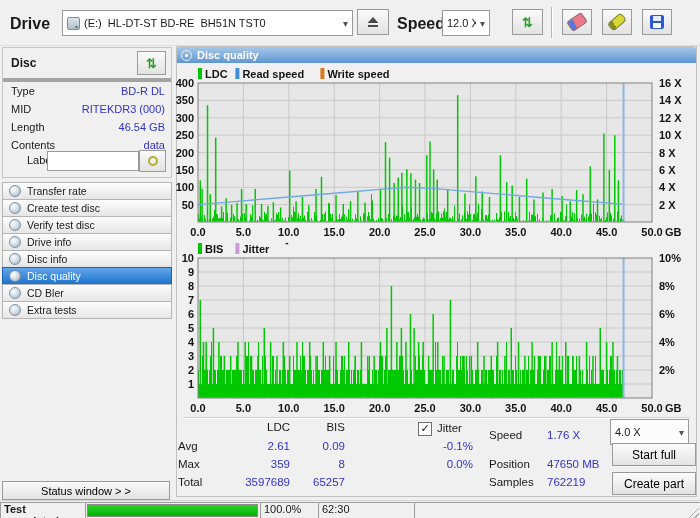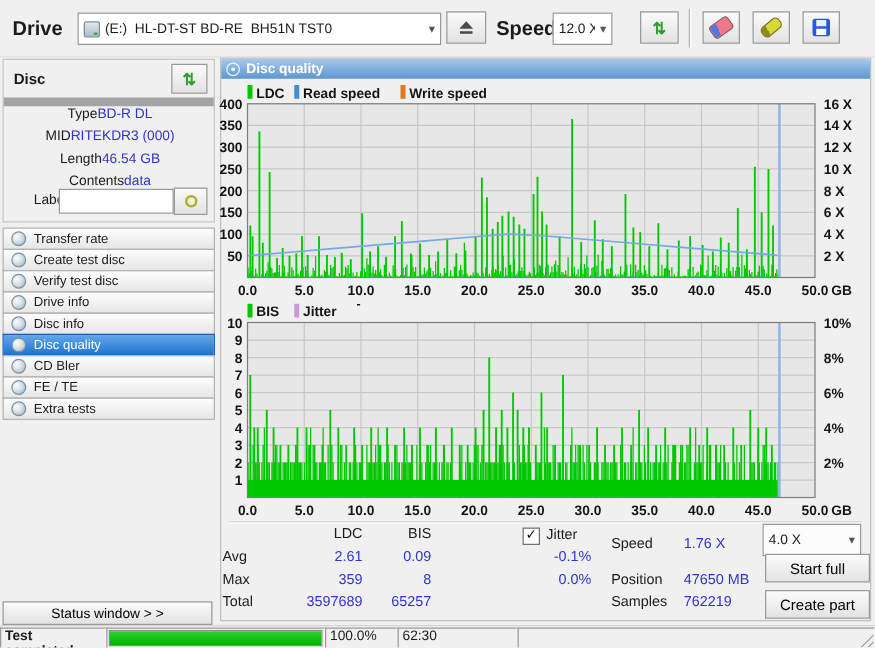--- a/index.html
+++ b/index.html
@@ -21,24 +21,24 @@
   .drive-ico:after{content:"";position:absolute;right:1px;bottom:1px;width:3px;height:2px;background:#52a152}
   .refresh-glyph{color:#2f9e2f;font-weight:700;font-size:13px;line-height:1}
   .eject-glyph{width:14px;height:12px}
   .icon-eraser{width:16px;height:10px;border-radius:3px;background:linear-gradient(100deg,#5577dd 0 35%,#ee7788 35%);transform:rotate(-35deg);border:1px solid #8a5560}
   .icon-screwdriver{width:16px;height:8px;border-radius:4px;background:linear-gradient(100deg,#8a8a20 0 30%,#d8d832 30%);transform:rotate(-40deg);border:1px solid #77771d}
   .icon-floppy{width:14px;height:14px;background:#2a58d8;border-radius:2px;position:relative}
   .icon-floppy:before{content:"";position:absolute;left:3px;top:1px;width:8px;height:5px;background:#e8eefc}
   .icon-floppy:after{content:"";position:absolute;left:3px;bottom:1px;width:8px;height:5px;background:#fff}
   
   .disc-panel{position:absolute;left:2px;top:47px;width:170px;height:131px;border:1px solid #c6c6c6;box-sizing:border-box;background:#f0f0f0}
-  .disc-head{position:absolute;left:0;top:0;right:0;height:30px;border-bottom:7px solid #a3a3a3}
+  .disc-head{position:absolute;left:0;top:0;right:0;height:30px;border-bottom:4px solid #a3a3a3}
   .disc-title{position:absolute;left:8px;top:8px;font-weight:700;font-size:12px}
   .disc-refresh{left:134px;top:3px;width:29px;height:24px}
-  .kv{position:absolute;left:8px;right:6px;display:flex;justify-content:center}
+  .kv{position:absolute;left:8px;right:6px;display:flex;justify-content:space-between}
   .kv .v{color:#3232cc;text-align:right}
   .label-input{position:absolute;left:44px;top:103px;width:84px;height:18px;border:1px solid #9a9a9a;background:#fff;font:11px "Liberation Sans",sans-serif;padding:0 3px;box-sizing:content-box}
   .label-btn{left:136px;top:102px;width:27px;height:22px}
   .disc-ring{width:10px;height:10px;border:2px solid #b0b02c;border-radius:50%;box-sizing:border-box;background:radial-gradient(circle,#f5f5c8 25%,transparent 30%)}
   .menu{position:absolute;left:2px;top:183px;width:170px}
   .mitem{height:16px;border:1px solid #b4b4b4;margin-top:-1px;background:linear-gradient(#fdfdfd,#e6e6e6);display:flex;align-items:center;gap:6px;padding:0 0 0 6px;font-size:10.5px;cursor:default}
   .mitem.sel{background:linear-gradient(#63a7ea,#1e72cd);border-color:#1a62b8;color:#fff}
   .cd-ico{width:10px;height:10px;border-radius:50%;border:1px solid #7e92a2;background:radial-gradient(circle at 35% 35%,#ffffff,#ccd8e0 55%,#92a6b4);position:relative;flex:0 0 auto}
   .cd-ico:after{content:"";position:absolute;left:3px;top:3px;width:2px;height:2px;border-radius:50%;background:#eef2f6}
   .statuswin-btn{position:absolute;left:2px;top:481px;width:168px;height:19px;border:1px solid #9a9a9a;background:linear-gradient(#fafafa,#e2e2e2);font:11px "Liberation Sans",sans-serif;cursor:default}
@@ -165,24 +165,20 @@
       <span class="cd-ico"></span>
       <span>Disc info</span>
     </div>
   <div class="mitem sel">
       <span class="cd-ico"></span>
       <span>Disc quality</span>
     </div>
   <div class="mitem">
       <span class="cd-ico"></span>
       <span>CD Bler</span>
-    </div>
-  <div class="mitem">
-      <span class="cd-ico"></span>
-      <span>FE / TE</span>
     </div>
   <div class="mitem">
       <span class="cd-ico"></span>
       <span>Extra tests</span>
     </div>
 </div>
 
 <button class="statuswin-btn">Status window &gt; &gt;</button>
 
 <div class="main-panel"></div>

